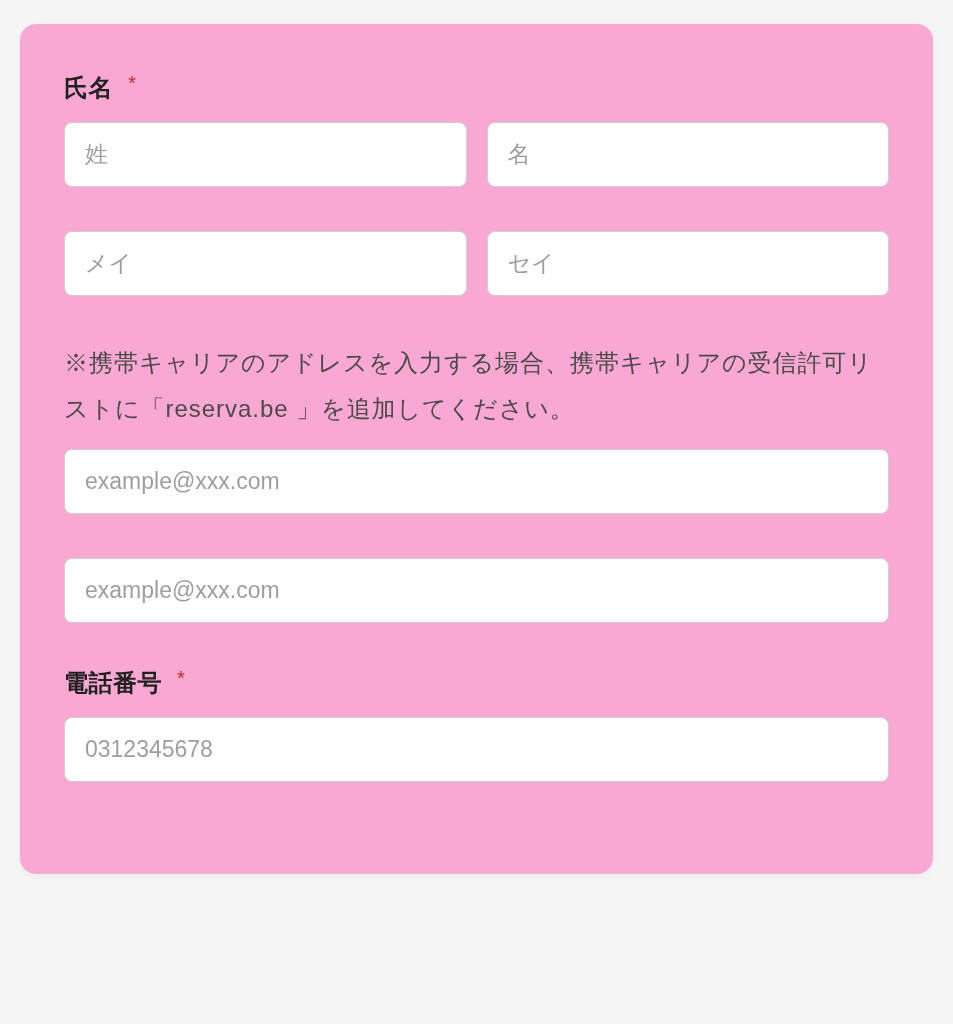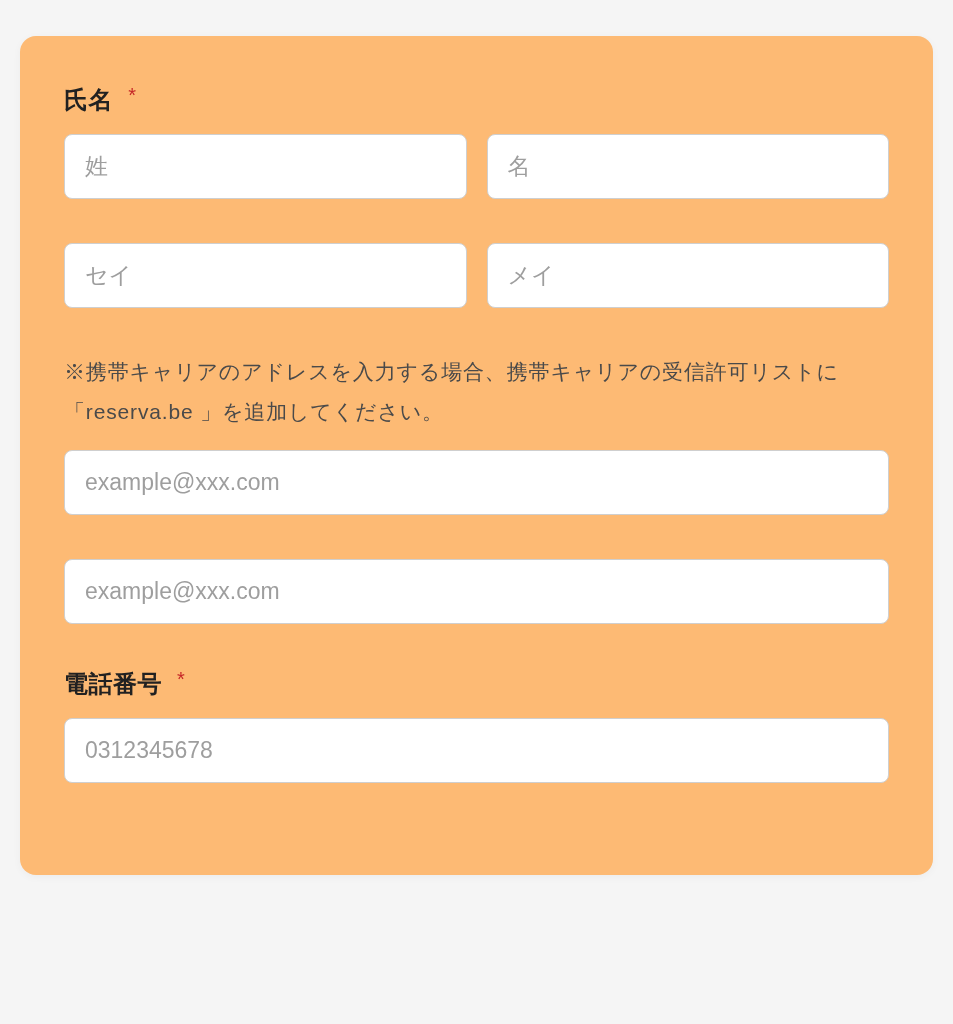--- a/index.html
+++ b/index.html
@@ -6,25 +6,25 @@
       box-sizing: border-box;
       margin: 0;
       padding: 0;
     }
     body {
       font-family: -apple-system, BlinkMacSystemFont, "Segoe UI", "Hiragino Sans", "Hiragino Kaku Gothic ProN", Meiryo, sans-serif;
       background: #f5f5f5;
       padding: 20px;
     }
     .card {
-      background: #fdba74;
+      background: #f9a8d4;
       border-radius: 16px;
       padding: 48px 44px;
       max-width: 953px;
-      margin: 16px auto;
+      margin: 4px auto;
       box-shadow: 0 2px 8px rgba(0,0,0,0.04);
     }
     .form-group {
       margin-bottom: 44px;
     }
     .form-label {
       display: block;
       font-size: 24px;
       font-weight: 700;
       color: #212121;
@@ -32,21 +32,21 @@
       letter-spacing: 0.02em;
     }
     .required {
       color: #c62828;
       font-size: 20px;
       margin-left: 8px;
       vertical-align: top;
       font-weight: 400;
     }
     .form-help {
-      font-size: 21px;
+      font-size: 24px;
       color: #4a4a4a;
       line-height: 1.9;
       margin-bottom: 18px;
       letter-spacing: 0.04em;
     }
     .input-row {
       display: flex;
       gap: 20px;
     }
     .input-row .text-input {
@@ -78,22 +78,22 @@
       <span class="required">*</span>
     </label>
     <div class="input-row">
       <input type="text" class="text-input" placeholder="姓" style="">
       <input type="text" class="text-input" placeholder="名" style="">
     </div>
   </div>
 
   <div class="form-group">
     <div class="input-row">
+      <input type="text" class="text-input" placeholder="メイ" style="">
       <input type="text" class="text-input" placeholder="セイ" style="">
-      <input type="text" class="text-input" placeholder="メイ" style="">
     </div>
   </div>
 
   <div class="form-group">
     <p class="form-help">※携帯キャリアのアドレスを入力する場合、携帯キャリアの受信許可リストに「reserva.be 」を追加してください。</p>
     <input type="text" class="text-input" placeholder="example@xxx.com" style="">
   </div>
 
   <div class="form-group">
     <input type="text" class="text-input" placeholder="example@xxx.com" style="">

